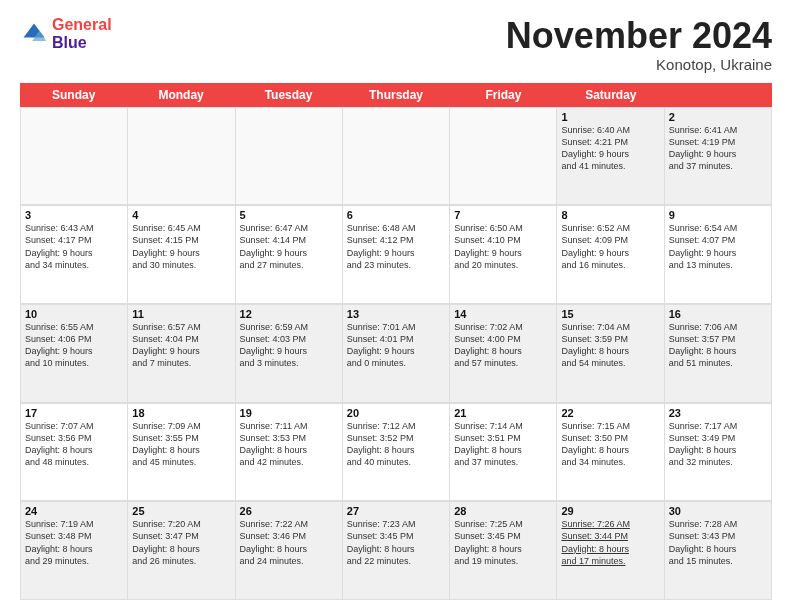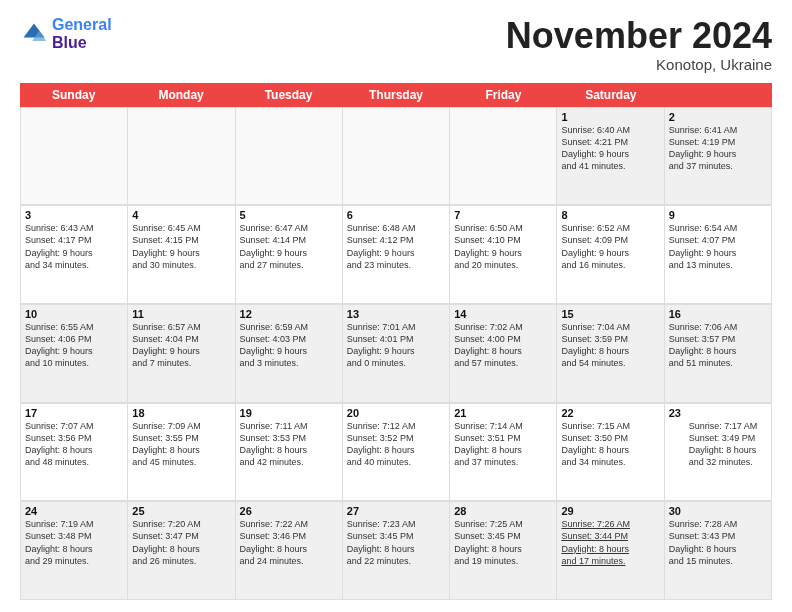--- a/index.html
+++ b/index.html
@@ -29,21 +29,21 @@
       gap: 4px;
     }
     .logo-text {
       display: flex;
       flex-direction: column;
       line-height: 1.1;
     }
     .logo-general {
       font-size: 16px;
       font-weight: bold;
-      color: #3b82f6;
+      color: #ef4444;
     }
     .logo-blue {
       font-size: 16px;
       font-weight: bold;
       color: #4c1d95;
     }
     .logo-icon {
       width: 28px;
       height: 28px;
     }
@@ -310,21 +310,21 @@
           </div>
           <div class="cal-cell">
             <span class="day-num">22</span>
             <div class="cell-info" style="white-space: pre-line;">Sunrise: 7:15 AM
 Sunset: 3:50 PM
 Daylight: 8 hours
 and 34 minutes.</div>
           </div>
           <div class="cal-cell">
             <span class="day-num">23</span>
-            <div class="cell-info" style="white-space: pre-line; margin-left: 20px;">Sunrise: 7:17 AM
+            <div class="cell-info" style="white-space: pre-line;">Sunrise: 7:17 AM
 Sunset: 3:49 PM
 Daylight: 8 hours
 and 32 minutes.</div>
           </div>
         </div>
         <div class="cal-row">
           <div class="cal-cell shaded">
             <span class="day-num">24</span>
             <div class="cell-info" style="white-space: pre-line;">Sunrise: 7:19 AM
 Sunset: 3:48 PM

